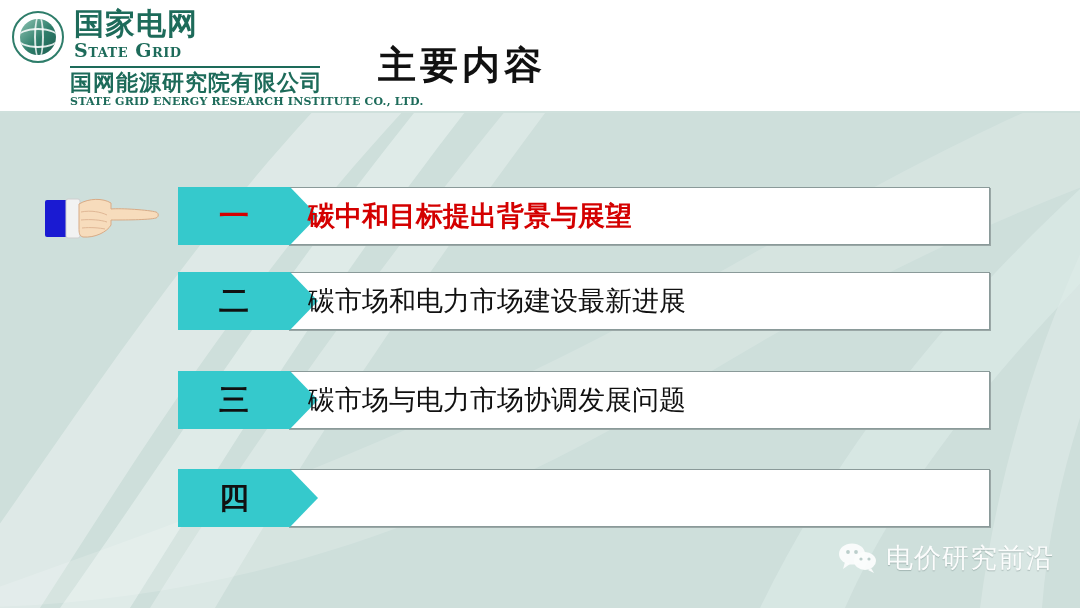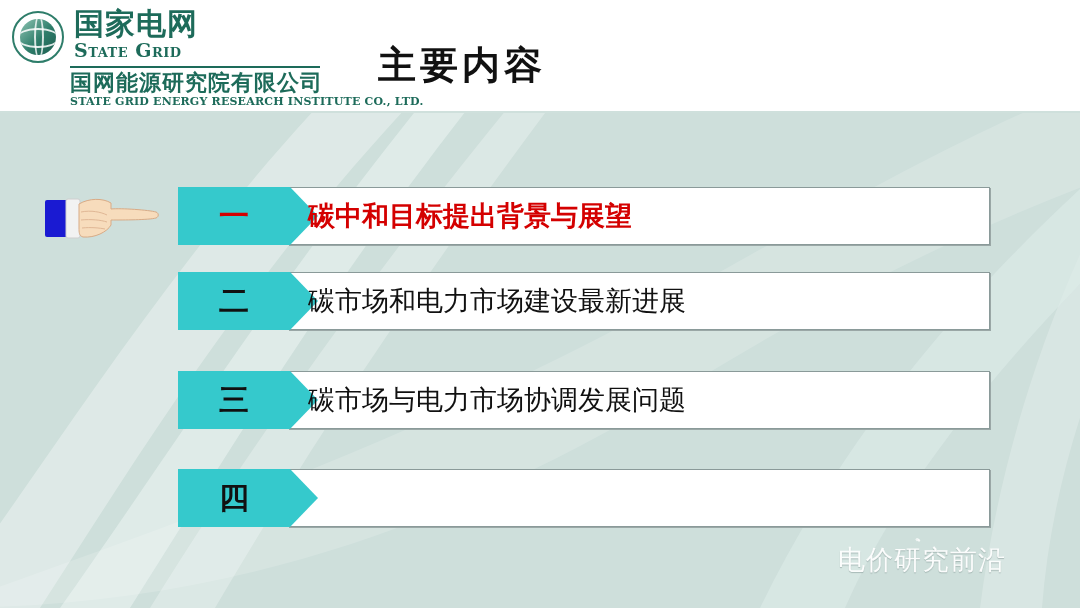--- a/index.html
+++ b/index.html
@@ -233,21 +233,20 @@
 
   
   #watermark {
     position: absolute;
     left: 838px; top: 538px;
     height: 40px;
     display: flex;
     align-items: center;
     z-index: 8;
     opacity: .92;
-    flex-direction: column;
   }
   #watermark-text {
     font-size: 27px;
     color: #ffffff;
     letter-spacing: 1px;
     text-shadow: 0 1px 1px rgba(120,140,138,.55);
     white-space: nowrap;
   }
   #wechat-icon { margin-right: 8px; }
 </style>

